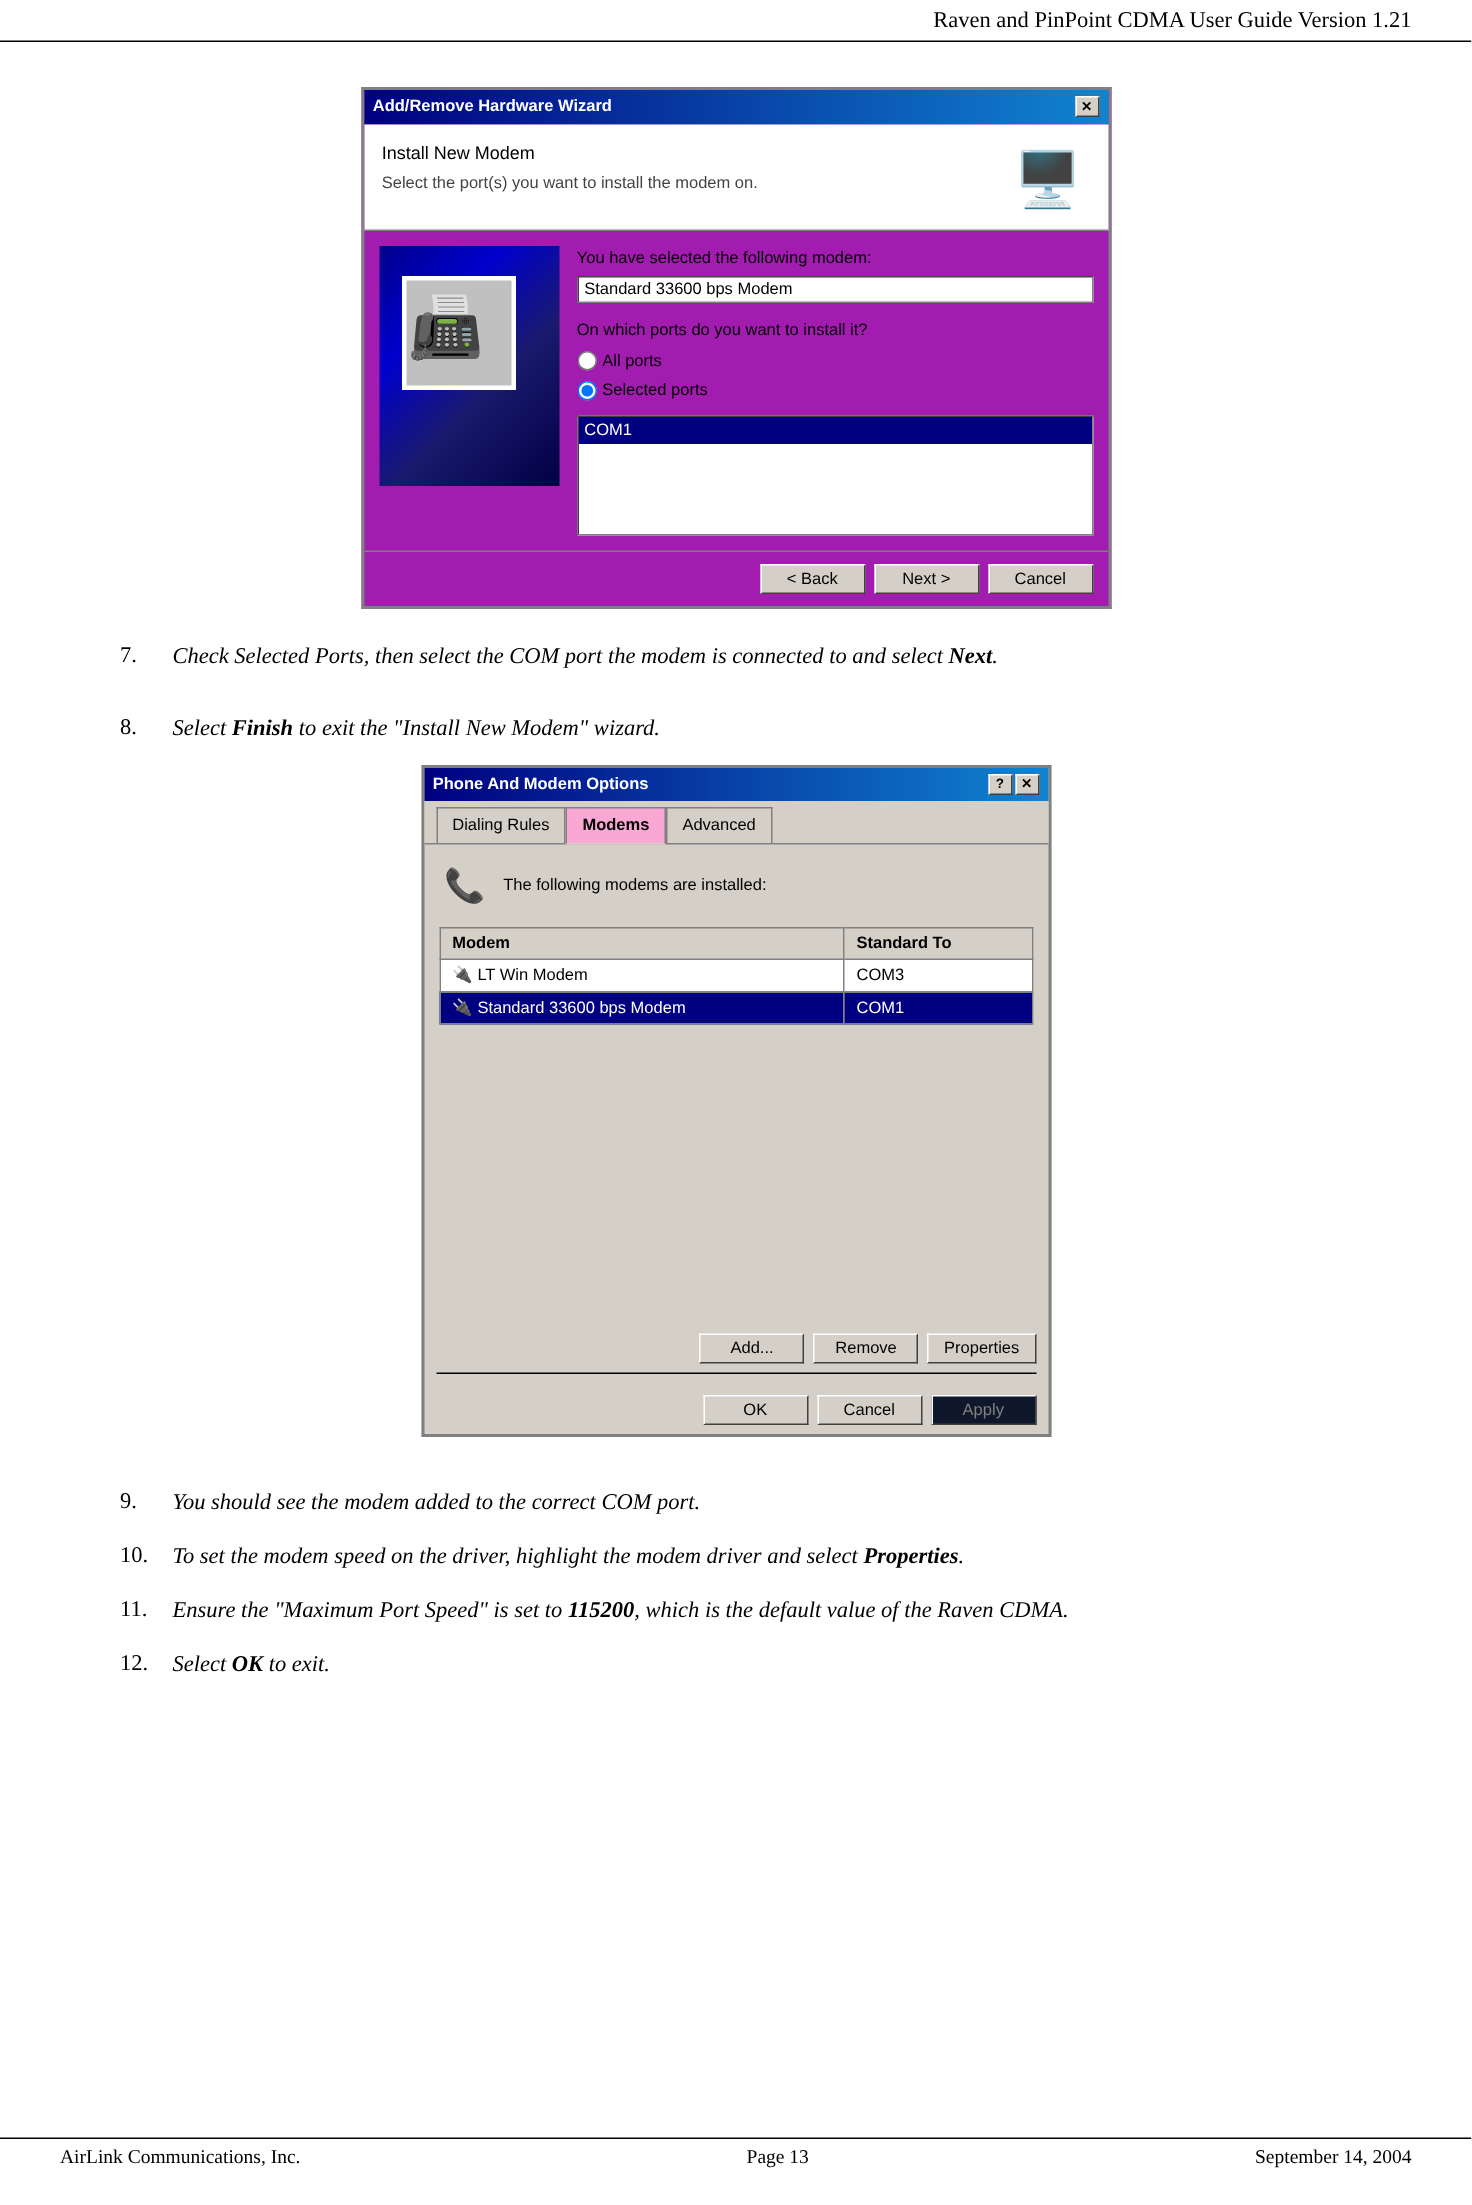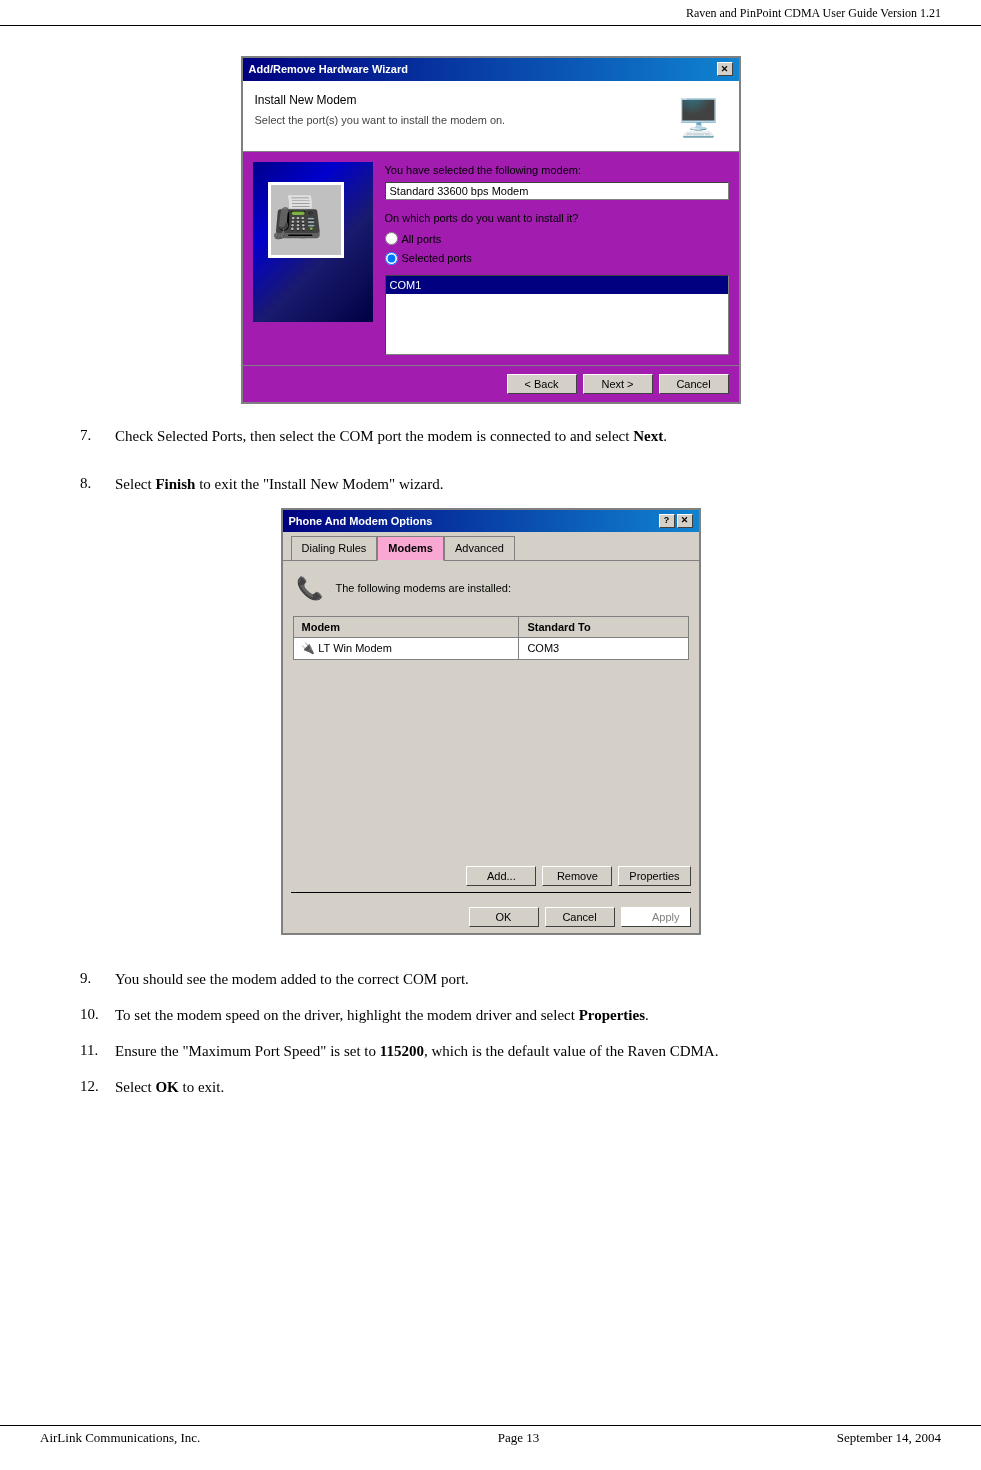--- a/index.html
+++ b/index.html
@@ -11,21 +11,21 @@
       width: 981px;
       min-height: 1470px;
       position: relative;
     }
 
     
     .page-header {
       border-bottom: 1px solid #000;
       text-align: right;
       padding: 6px 40px 4px 40px;
-      font-size: 12px;
+      font-size: 15px;
       color: #000;
     }
 
     
     .page-footer {
       border-top: 1px solid #000;
       position: absolute;
       bottom: 20px;
       left: 0; right: 0;
       display: flex;
@@ -233,20 +233,21 @@
     }
 
     .list-num {
       min-width: 35px;
       font-size: 15px;
     }
 
     .list-content {
       font-size: 15px;
       line-height: 1.6;
+      font-style: italic;
     }
 
     .list-content b {
       font-weight: bold;
     }
 
     
     .modem-dialog {
       width: 420px;
       background: #d4d0c8;
@@ -347,29 +348,28 @@
 
     .modem-footer-row {
       display: flex;
       justify-content: flex-end;
       gap: 6px;
     }
 
     .win-button-disabled {
       min-width: 70px;
       padding: 3px 10px;
-      background: #ffffff;
+      background: #0f172a;
       border: 1px solid #fff;
       border-right-color: #404040;
       border-bottom-color: #404040;
       font-size: 11px;
       font-family: Arial, sans-serif;
       color: #808080;
       cursor: default;
-      text-align: right;
     }
 
     .divider-line {
       border: none;
       border-top: 1px solid #000;
       margin: 0 0 8px 0;
     }
   </style>
 </head>
 <body>
@@ -487,20 +487,27 @@
                   </tr>
                 </thead>
                 <tbody>
                   <tr>
                     <td>
                       <span style="color:#008000;">🔌</span>
                       <span>LT Win Modem</span>
                     </td>
                     <td>COM3</td>
                   </tr>
+                  <tr class="selected">
+                    <td>
+                      <span>🔌</span>
+                      <span>Standard 33600 bps Modem</span>
+                    </td>
+                    <td>COM1</td>
+                  </tr>
                 </tbody>
               </table>
 
               <div style="height:180px;"></div>
             </div>
 
             <div class="modem-footer">
               <div class="modem-footer-row">
                 <button class="win-button">Add...</button>
                 <button class="win-button">Remove</button>

